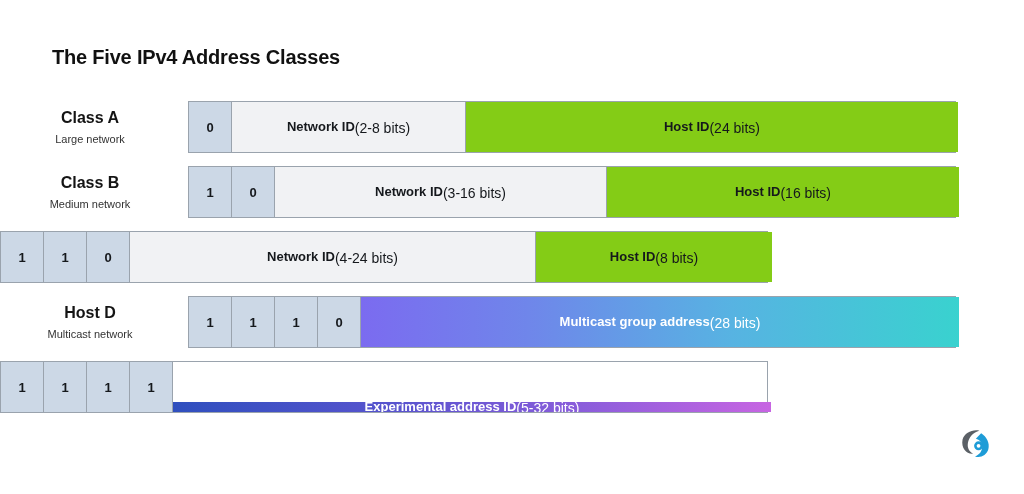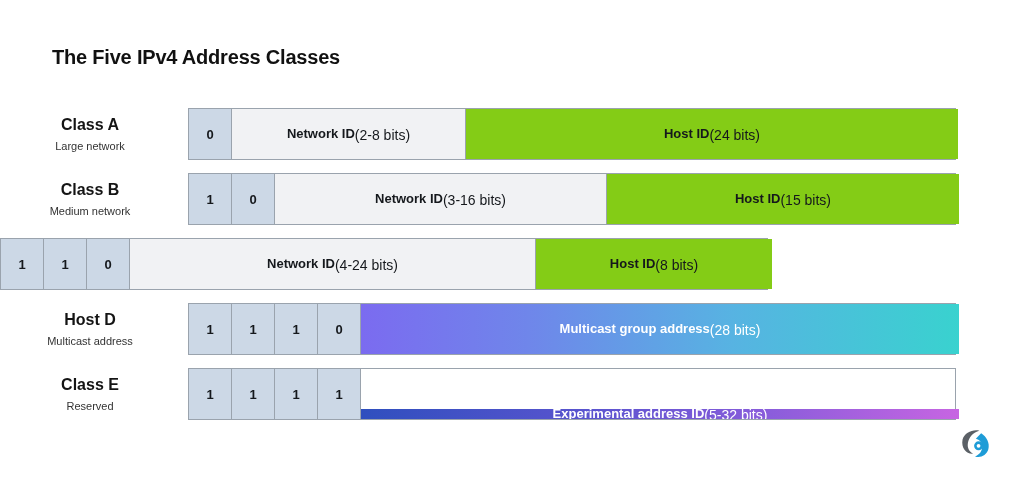--- a/index.html
+++ b/index.html
@@ -8,21 +8,21 @@
     font-family:"Liberation Sans","DejaVu Sans",sans-serif;
     color:#1a1a1a;overflow:hidden;position:relative;
   }
   .page{position:relative;width:1024px;height:494px;border-radius:30px;}
 
   .title{
     position:absolute;left:52px;top:46px;
     font-size:20px;font-weight:bold;letter-spacing:-0.2px;color:#111;
   }
 
-  .rows{position:absolute;left:0;top:108px;width:1024px;}
+  .rows{position:absolute;left:0;top:101px;width:1024px;}
   .row{
     position:relative;height:52px;margin-bottom:13px;
     display:flex;align-items:center;
   }
 
   .label-col{
     width:188px;flex:0 0 188px;
     display:flex;flex-direction:column;align-items:center;justify-content:center;
     padding-right:8px;box-sizing:border-box;
   }
@@ -93,21 +93,21 @@
         </div>
         <div class="bar">
           <div class="bit">1</div>
           <div class="bit">0</div>
           <div class="seg seg-net" style="flex: 0 0 332px; width: 332px;">
             <div class="seg-title">Network ID</div>
             <div class="seg-sub">(3-16 bits)</div>
           </div>
           <div class="seg seg-host" style="flex: 0 0 352px; width: 352px;">
             <div class="seg-title">Host ID</div>
-            <div class="seg-sub">(15 bits)</div>
+            <div class="seg-sub">(16 bits)</div>
           </div>
         </div>
       </div>
       <div class="row">
         <div class="bar">
           <div class="bit">1</div>
           <div class="bit">1</div>
           <div class="bit">0</div>
           <div class="seg seg-net" style="flex: 0 0 406px; width: 406px;">
             <div class="seg-title">Network ID</div>
@@ -115,38 +115,34 @@
           </div>
           <div class="seg seg-host" style="flex: 0 0 236px; width: 236px;">
             <div class="seg-title">Host ID</div>
             <div class="seg-sub">(8 bits)</div>
           </div>
         </div>
       </div>
       <div class="row">
         <div class="label-col">
           <div class="label-main">Host D</div>
-          <div class="label-sub">Multicast address</div>
+          <div class="label-sub">Multicast network</div>
         </div>
         <div class="bar">
           <div class="bit">1</div>
           <div class="bit">1</div>
           <div class="bit">1</div>
           <div class="bit">0</div>
           <div class="seg seg-grad d" style="flex: 0 0 598px; width: 598px;">
             <div class="seg-title">Multicast group address</div>
             <div class="seg-sub">(28 bits)</div>
           </div>
         </div>
       </div>
       <div class="row">
-        <div class="label-col">
-          <div class="label-main">Class E</div>
-          <div class="label-sub">Reserved</div>
-        </div>
         <div class="bar">
           <div class="bit">1</div>
           <div class="bit">1</div>
           <div class="bit">1</div>
           <div class="bit">1</div>
           <div class="seg seg-grad e" style="flex: 0 0 598px; width: 598px; margin-top: 40px;">
             <div class="seg-title">Experimental address ID</div>
             <div class="seg-sub">(5-32 bits)</div>
           </div>
         </div>

